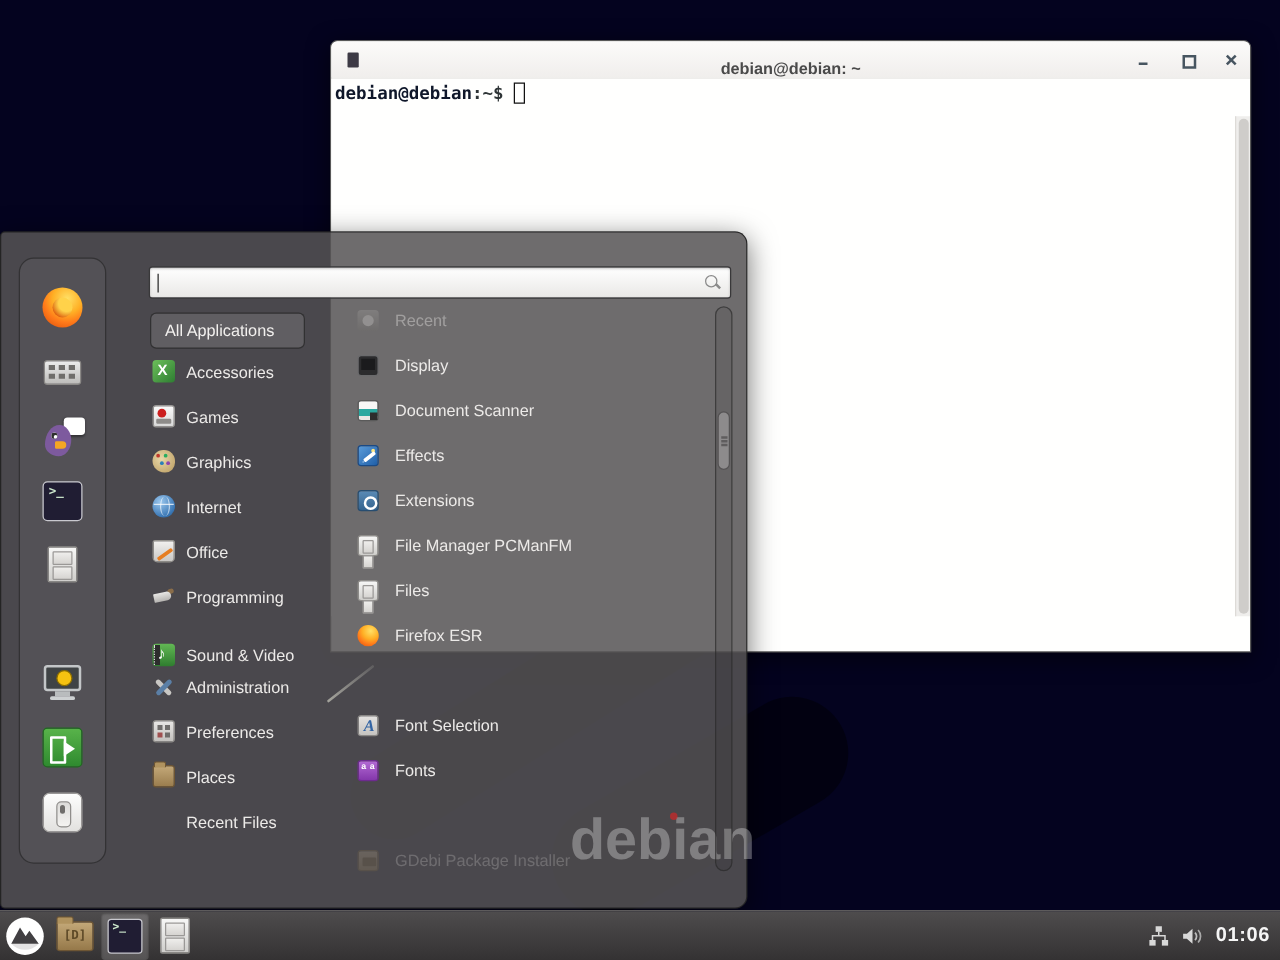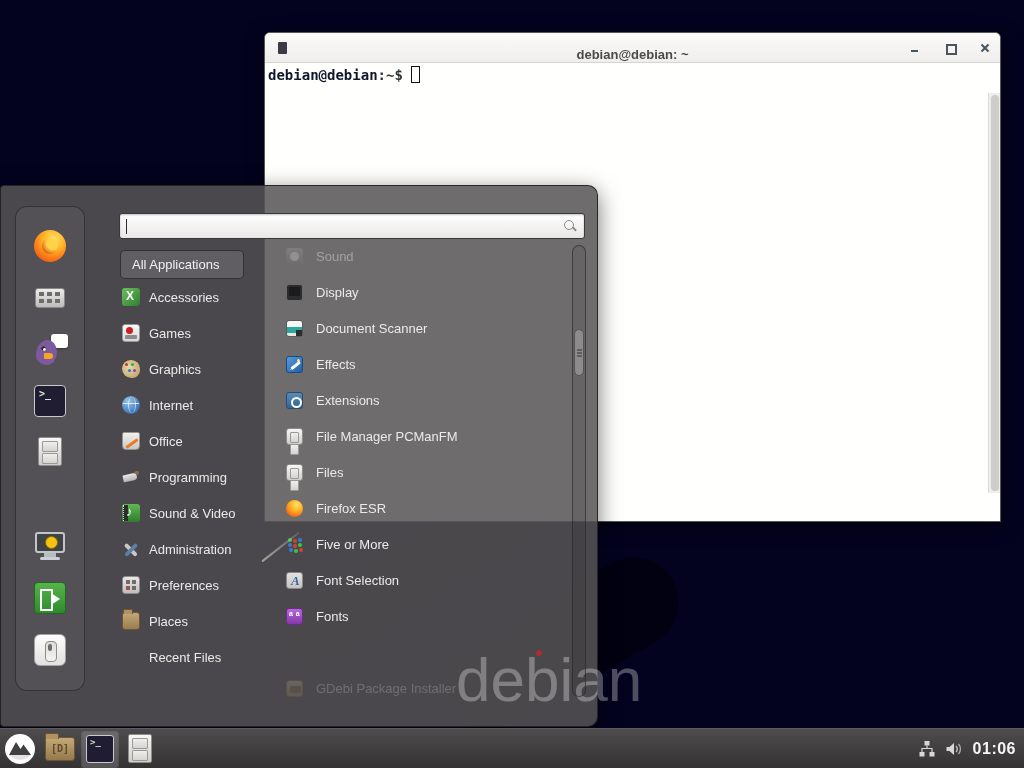--- a/index.html
+++ b/index.html
@@ -44,21 +44,21 @@
   .term-scroll { position:absolute; right:0; top:30px; bottom:0; width:12px;
                  background:#efeeec; border-left:1px solid #dddbd7; }
   .term-thumb { position:absolute; left:2px; top:2px; width:8px; height:99%;
                 background:#cfcdca; border-radius:4px; }
 
   
   .app-menu { position:absolute; left:0; top:185px; width:598px; height:542px;
               background:rgba(86,84,85,.86); border:1px solid rgba(32,32,32,.9);
               border-radius:4px 10px 10px 4px; box-shadow:0 6px 22px rgba(0,0,0,.55);
               z-index:2; }
-  .menu-watermark { position:absolute; left:455px; top:458px; font-size:62px; font-weight:normal;
+  .menu-watermark { position:absolute; left:455px; top:458px; font-size:46px; font-weight:bold;
                     letter-spacing:0; color:rgba(255,255,255,.30);
                     font-family:"Liberation Sans", sans-serif; }
   .menu-watermark .idot { position:absolute; left:80px; top:6px; width:6px; height:6px;
                           border-radius:50%; background:rgba(200,40,40,.75); }
 
   
   .fav-box { position:absolute; left:14px; top:20px; width:70px; height:485px;
              background:rgba(255,255,255,.05); border:1px solid rgba(25,25,25,.55);
              border-radius:12px; }
   .fav-it { position:absolute; left:33px; width:32px; height:32px; cursor:pointer; }
@@ -315,21 +315,21 @@
       <span class="cat-label">Internet</span>
     </div>
   <div class="cat-row" style="top:237px">
       <span class="ci ci-office"></span>
       <span class="cat-label">Office</span>
     </div>
   <div class="cat-row" style="top:273px">
       <span class="ci ci-programming"></span>
       <span class="cat-label">Programming</span>
     </div>
-  <div class="cat-row" style="top:309px">
+  <div class="cat-row" style="top:320px">
       <span class="ci ci-sound"></span>
       <span class="cat-label">Sound &amp; Video</span>
     </div>
   <div class="cat-row" style="top:345px">
       <span class="ci ci-admin"></span>
       <span class="cat-label">Administration</span>
     </div>
   <div class="cat-row" style="top:381px">
       <span class="ci ci-prefs"></span>
       <span class="cat-label">Preferences</span>
@@ -337,21 +337,21 @@
   <div class="cat-row" style="top:417px">
       <span class="ci ci-places"></span>
       <span class="cat-label">Places</span>
     </div>
   <div class="recent-row">
       <span class="cat-label">Recent Files</span>
     </div>
 
   <div class="app-row faded" style="top:52px">
       <span class="ai ai-disks"></span>
-      <span class="app-label">Sound</span>
+      <span class="app-label">Recent</span>
     </div>
   <div class="app-row" style="top:88px">
       <span class="ai ai-display"></span>
       <span class="app-label">Display</span>
     </div>
   <div class="app-row" style="top:160px">
       <span class="ai ai-effects"></span>
       <span class="app-label">Effects</span>
     </div>
   <div class="app-row" style="top:124px">
@@ -366,24 +366,20 @@
       <span class="ai cabinet ai-cab"></span>
       <span class="app-label">File Manager PCManFM</span>
     </div>
   <div class="app-row" style="top:268px">
       <span class="ai cabinet ai-cab"></span>
       <span class="app-label">Files</span>
     </div>
   <div class="app-row" style="top:304px">
       <span class="ai ai-firefox"></span>
       <span class="app-label">Firefox ESR</span>
-    </div>
-  <div class="app-row" style="top:340px">
-      <span class="ai ai-five"></span>
-      <span class="app-label">Five or More</span>
     </div>
   <div class="app-row" style="top:376px">
       <span class="ai ai-fontsel"></span>
       <span class="app-label">Font Selection</span>
     </div>
   <div class="app-row" style="top:412px">
       <span class="ai ai-fonts"></span>
       <span class="app-label">Fonts</span>
     </div>
   <div class="app-row very-faded" style="top:484px">

